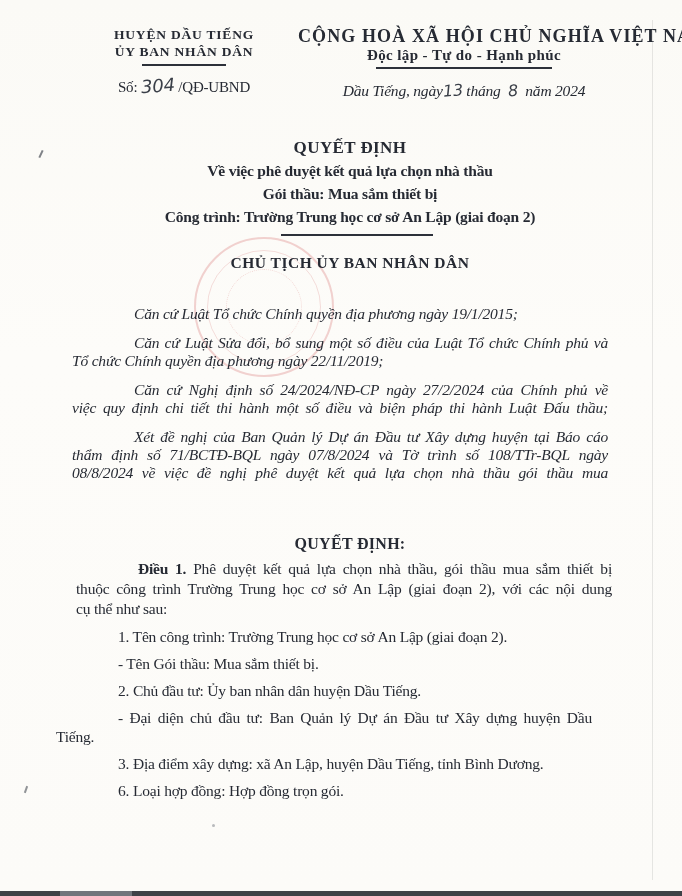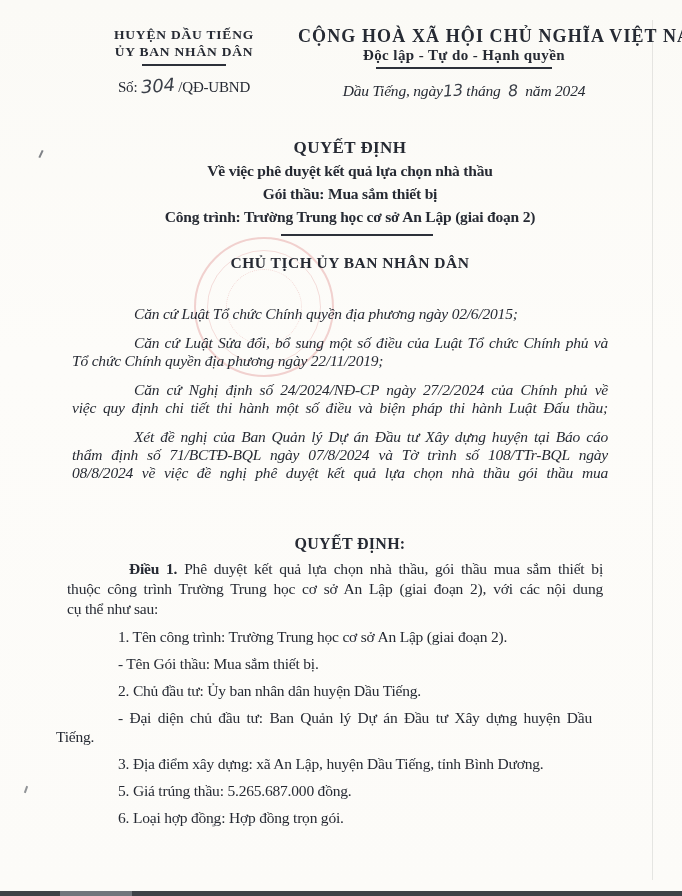--- a/index.html
+++ b/index.html
@@ -40,21 +40,21 @@
          border:1px dotted rgba(214,108,108,.25);}
   
   .preamble{position:absolute;top:305px;left:72px;width:536px;z-index:2;
             font-style:italic;font-size:15.5px;line-height:18px;}
   .para{margin-bottom:11px;}
   .bline{white-space:normal;}
   .first{text-indent:62px;}
   .just{text-align:justify;text-align-last:justify;}
   .dec-heading{position:absolute;top:535px;left:9px;width:682px;text-align:center;
                font-weight:bold;font-size:16px;letter-spacing:.3px;z-index:2;}
-  .article{position:absolute;top:559px;left:67px;width:536px;font-size:15.5px;line-height:20px;z-index:2;}
+  .article{position:absolute;top:559px;left:76px;width:536px;font-size:15.5px;line-height:20px;z-index:2;}
   .items{position:absolute;top:627px;left:56px;width:536px;font-size:15.5px;line-height:19px;z-index:2;}
   .item{margin-bottom:8px;}
   .bold{font-weight:bold;}
   
   .scan-vline{position:absolute;left:652px;top:20px;height:860px;width:1px;
               background:rgba(150,150,150,.22);z-index:0;}
   .speck1{position:absolute;left:40px;top:150px;width:2px;height:8px;background:#4a4e57;
           transform:rotate(25deg);opacity:.7;}
   .speck2{position:absolute;left:25px;top:786px;width:2px;height:7px;background:#4a4e57;
           transform:rotate(20deg);opacity:.6;}
@@ -70,40 +70,40 @@
 
   <div class="hleft">
     <div class="org">HUYỆN DẦU TIẾNG</div>
     <div class="org">ỦY BAN NHÂN DÂN</div>
     <div class="hrule-left"></div>
     <div class="so-line"><span>Số:</span> <span class="hand">304</span> <span>/QĐ-UBND</span></div>
   </div>
 
   <div class="hright">
     <div class="nat1 nowrap">CỘNG HOÀ XÃ HỘI CHỦ NGHĨA VIỆT NAM</div>
-    <div class="nat2 nowrap">Độc lập - Tự do - Hạnh quyền</div>
+    <div class="nat2 nowrap">Độc lập - Tự do - Hạnh phúc</div>
     <div class="hrule-right"></div>
     <div class="date-line"><span>Dầu Tiếng, ngày</span><span class="hand-sm">13</span> <span>tháng</span>&nbsp; <span class="hand-sm">8</span> &nbsp;<span>năm 2024</span></div>
   </div>
 
   <div class="title-block">
     <div class="t1">QUYẾT ĐỊNH</div>
     <div class="t2 nowrap">Về việc phê duyệt kết quả lựa chọn nhà thầu</div>
     <div class="t2 nowrap">Gói thầu: Mua sắm thiết bị</div>
     <div class="t2 nowrap">Công trình: Trường Trung học cơ sở An Lập (giai đoạn 2)</div>
     <div class="trule"></div>
   </div>
 
   <div class="authority">CHỦ TỊCH ỦY BAN NHÂN DÂN</div>
 
   <div class="stamp"></div>
 
   <div class="preamble">
     <div class="para">
-      <div class="bline first">Căn cứ Luật Tổ chức Chính quyền địa phương ngày 02/6/2015;</div>
+      <div class="bline first">Căn cứ Luật Tổ chức Chính quyền địa phương ngày 19/1/2015;</div>
     </div>
     <div class="para">
       <div class="bline first just">Căn cứ Luật Sửa đổi, bổ sung một số điều của Luật Tổ chức Chính phủ và</div>
       <div class="bline">Tổ chức Chính quyền địa phương ngày 22/11/2019;</div>
     </div>
     <div class="para">
       <div class="bline first just">Căn cứ Nghị định số 24/2024/NĐ-CP ngày 27/2/2024 của Chính phủ về</div>
       <div class="bline just">việc quy định chi tiết thi hành một số điều và biện pháp thi hành Luật Đấu thầu;</div>
     </div>
     <div class="para">
@@ -123,21 +123,20 @@
 
   <div class="items">
     <div class="item first nowrap">1. Tên công trình: Trường Trung học cơ sở An Lập (giai đoạn 2).</div>
     <div class="item first nowrap">- Tên Gói thầu: Mua sắm thiết bị.</div>
     <div class="item first nowrap">2. Chủ đầu tư: Ủy ban nhân dân huyện Dầu Tiếng.</div>
     <div class="item">
       <div class="bline first just">- Đại diện chủ đầu tư: Ban Quản lý Dự án Đầu tư Xây dựng huyện Dầu</div>
       <div class="bline">Tiếng.</div>
     </div>
     <div class="item first nowrap">3. Địa điểm xây dựng: xã An Lập, huyện Dầu Tiếng, tỉnh Bình Dương.</div>
-    <div class="item first nowrap">5. Giá trúng thầu: 5.265.687.000 đồng.</div>
     <div class="item first nowrap">6. Loại hợp đồng: Hợp đồng trọn gói.</div>
   </div>
 
   <div class="scan-vline"></div>
   <div class="speck1"></div>
   <div class="speck2"></div>
   <div class="speck3"></div>
   <div class="scan-bar"></div>
   <div class="scan-bar-light"></div>
 

